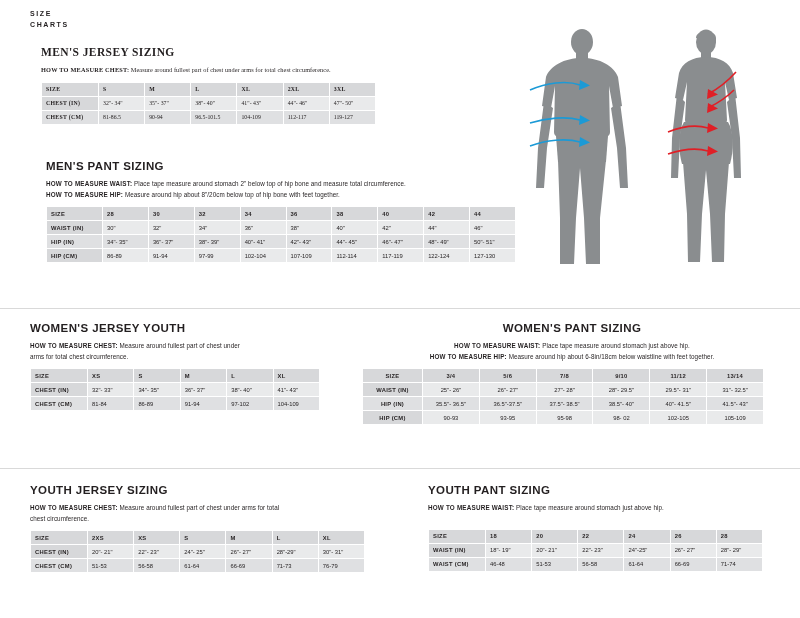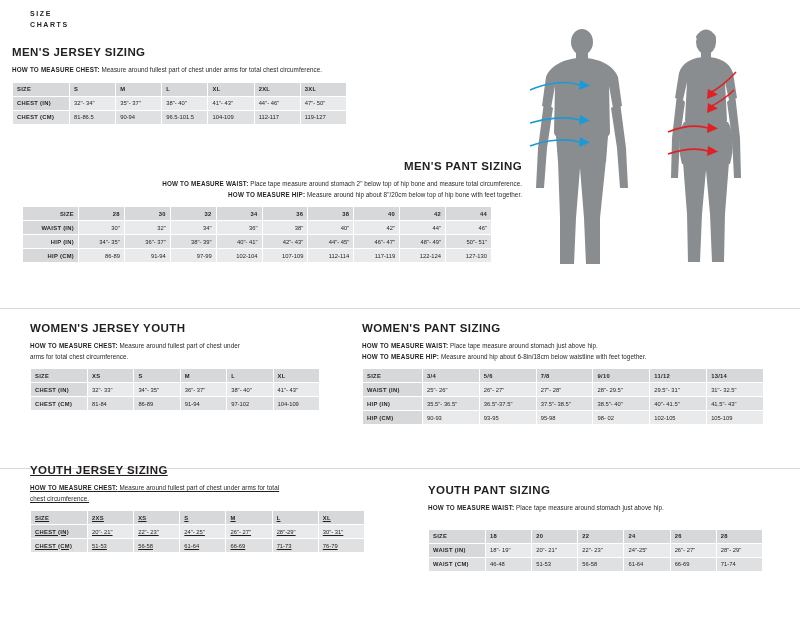--- a/index.html
+++ b/index.html
@@ -159,21 +159,21 @@
       </g>
       <g fill="#e01f26">
         <polygon points="188,61 198,66.5 187,71"></polygon>
         <polygon points="188,75 198,80.5 187,85"></polygon>
         <polygon points="188,95 198,100.5 187,105"></polygon>
         <polygon points="188,118 198,123.5 187,128"></polygon>
       </g>
     </svg>
   </div>
 
-  <div class="blk" style="left:12px; top:46px; width:480px;">
+  <div class="blk" style="left:41px; top:46px; width:480px;font-family:Liberation Serif, serif;">
     <h2 class="sec-title">MEN'S JERSEY SIZING</h2>
     <p class="measure-line"><b>HOW TO MEASURE CHEST:</b><span> Measure around fullest part of chest under arms for total chest circumference.</span></p>
     <table class="sz" style="width:335px">
       <tbody>
           <tr class="head">
         <td style="width:57px">SIZE</td>
         <td>S</td>
         <td>M</td>
         <td>L</td>
         <td>XL</td>
@@ -195,21 +195,21 @@
         <td>90-94</td>
         <td>96.5-101.5</td>
         <td>104-109</td>
         <td>112-117</td>
         <td>119-127</td>
       </tr>
     </tbody>
       </table>
   </div>
 
-  <div class="blk" style="left:22px; top:160px; width:500px;text-align:right;">
+  <div class="blk" style="left:46px; top:160px; width:500px;">
     <h2 class="sec-title">MEN'S PANT SIZING</h2>
     <p class="measure-line"><b>HOW TO MEASURE WAIST:</b><span> Place tape measure around stomach 2" below top of hip bone and measure total circumference.</span></p>
     <p class="measure-line"><b>HOW TO MEASURE HIP:</b><span> Measure around hip about 8"/20cm below top of hip bone with feet together.</span></p>
     <table class="sz" style="width:470px">
       <tbody>
           <tr class="head">
         <td style="width:56px">SIZE</td>
         <td>28</td>
         <td>30</td>
         <td>32</td>
@@ -289,21 +289,21 @@
         <td>81-84</td>
         <td>86-89</td>
         <td>91-94</td>
         <td>97-102</td>
         <td>104-109</td>
       </tr>
     </tbody>
       </table>
   </div>
 
-  <div class="blk" style="left:362px; top:322px; width:420px;">
+  <div class="blk" style="left:362px; top:322px; width:420px;text-align:center;">
     <h2 class="sec-title">WOMEN'S PANT SIZING</h2>
     <p class="measure-line"><b>HOW TO MEASURE WAIST:</b><span> Place tape measure around stomach just above hip.</span></p>
     <p class="measure-line"><b>HOW TO MEASURE HIP:</b><span> Measure around hip about 6-8in/18cm below waistline with feet together.</span></p>
     <table class="sz" style="width:402px">
       <tbody>
           <tr class="head">
         <td style="width:60px">SIZE</td>
         <td>3/4</td>
         <td>5/6</td>
         <td>7/8</td>
@@ -337,21 +337,21 @@
         <td>98- 02</td>
         <td>102-105</td>
         <td>105-109</td>
       </tr>
     </tbody>
       </table>
   </div>
 
   <div class="hr" style="top:468px"></div>
 
-  <div class="blk" style="left:30px; top:464px; width:360px;text-decoration:underline;">
+  <div class="blk" style="left:30px; top:484px; width:360px;">
     <h2 class="sec-title">YOUTH JERSEY SIZING</h2>
     <p class="measure-line"><b>HOW TO MEASURE CHEST:</b><span> Measure around fullest part of chest under arms for total</span></p>
     <p class="measure-line"><span>chest circumference.</span></p>
     <table class="sz" style="width:335px">
       <tbody>
           <tr class="head">
         <td style="width:57px">SIZE</td>
         <td>2XS</td>
         <td>XS</td>
         <td>S</td>

